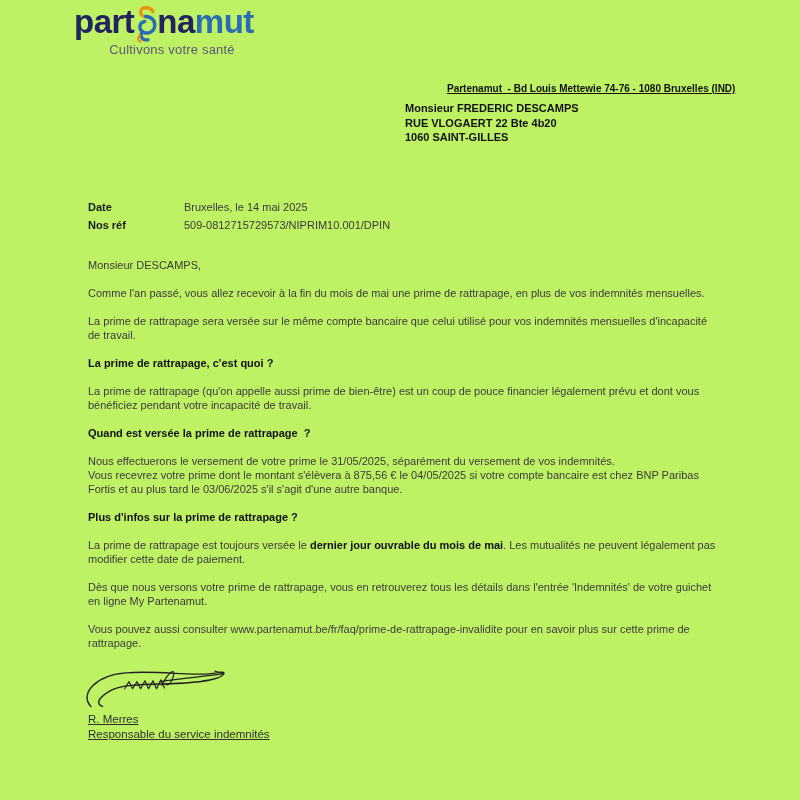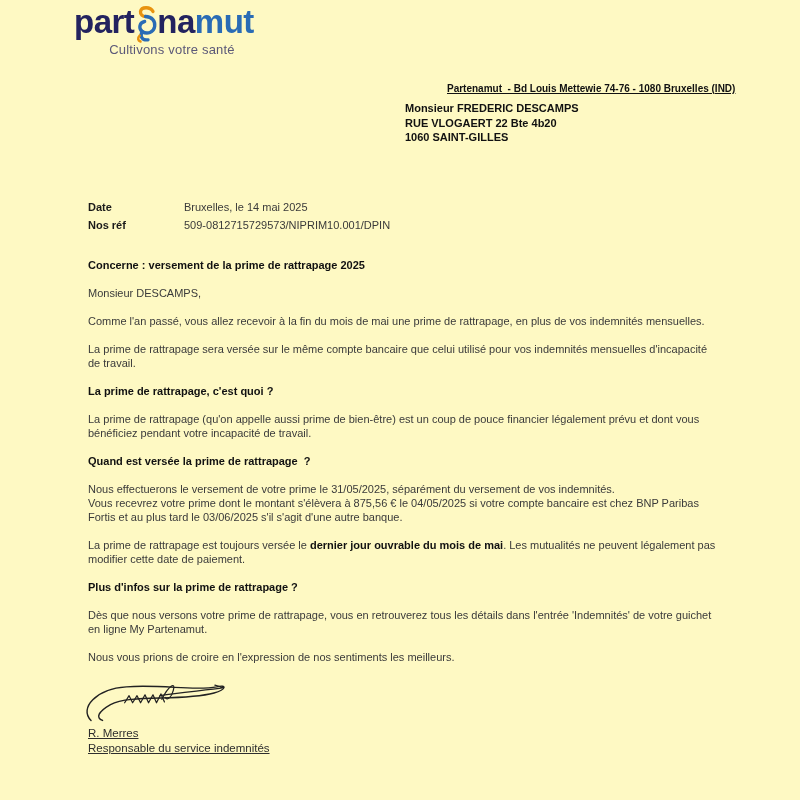--- a/index.html
+++ b/index.html
@@ -5,21 +5,21 @@
   html, body {
     margin: 0;
     padding: 0;
     background: #ffffff;
     font-family: "Liberation Sans", sans-serif;
   }
   .page {
     position: relative;
     width: 800px;
     height: 800px;
-    background: #fef9c3;
+    background: #bef264;
     overflow: hidden;
   }
 
   
   .logo {
     position: absolute;
     left: 74px;
     top: 4px;
     width: 196px;
   }
@@ -142,35 +142,34 @@
       <span class="meta-label" data-bind="meta.date_label">Date</span>
       <span class="meta-value" data-bind="meta.date_value">Bruxelles, le 14 mai 2025</span>
     </div>
     <div class="meta-row">
       <span class="meta-label" data-bind="meta.ref_label">Nos réf</span>
       <span class="meta-value" data-bind="meta.ref_value">509-0812715729573/NIPRIM10.001/DPIN</span>
     </div>
   </section>
 
   <section class="letter-body">
-    <div class="block bold-black" data-bind="body.subject">Concerne : versement de la prime de rattrapage 2025</div>
     <div class="block" data-bind="body.salutation">Monsieur DESCAMPS,</div>
     <div class="block" data-bind="body.p1">Comme l'an passé, vous allez recevoir à la fin du mois de mai une prime de rattrapage, en plus de vos indemnités mensuelles.</div>
     <div class="block" data-bind="body.p2">La prime de rattrapage sera versée sur le même compte bancaire que celui utilisé pour vos indemnités mensuelles d'incapacité de travail.</div>
     <div class="block bold-black" data-bind="body.h_quoi">La prime de rattrapage, c'est quoi ?</div>
     <div class="block" data-bind="body.p3">La prime de rattrapage (qu'on appelle aussi prime de bien-être) est un coup de pouce financier légalement prévu et dont vous bénéficiez pendant votre incapacité de travail.</div>
     <div class="block bold-black" data-bind="body.h_quand">Quand est versée la prime de rattrapage  ?</div>
     <div class="block">
         <span class="line" data-bind="body.p4_line1">Nous effectuerons le versement de votre prime le 31/05/2025, séparément du versement de vos indemnités.</span>
         <span class="line" data-bind="body.p4_line2">Vous recevrez votre prime dont le montant s'élèvera à 875,56 € le 04/05/2025 si votre compte bancaire est chez BNP Paribas Fortis et au plus tard le 03/06/2025 s'il s'agit d'une autre banque.</span>
       </div>
+    <div class="block bold-black" data-bind="body.h_infos">Plus d'infos sur la prime de rattrapage ?</div>
     <div class="block"><span data-bind="body.p5_pre">La prime de rattrapage est toujours versée le </span><span class="inline-bold" data-bind="body.p5_bold">dernier jour ouvrable du mois de mai</span><span data-bind="body.p5_post">. Les mutualités ne peuvent légalement pas modifier cette date de paiement.</span></div>
-    <div class="block bold-black" data-bind="body.h_infos">Plus d'infos sur la prime de rattrapage ?</div>
     <div class="block" data-bind="body.p6">Dès que nous versons votre prime de rattrapage, vous en retrouverez tous les détails dans l'entrée 'Indemnités' de votre guichet en ligne My Partenamut.</div>
-    <div class="block" data-bind="body.closing">Nous vous prions de croire en l'expression de nos sentiments les meilleurs.</div>
+    <div class="block" data-bind="body.p7">Vous pouvez aussi consulter www.partenamut.be/fr/faq/prime-de-rattrapage-invalidite pour en savoir plus sur cette prime de rattrapage.</div>
 
     <div class="signature-area">
       <svg class="signature-svg" viewBox="0 0 190 52" fill="none" xmlns="http://www.w3.org/2000/svg">
         <path d="M8 48 C -6 34, 14 12, 48 10 C 88 7, 126 15, 150 10 C 162 7, 161 13, 147 17 C 110 27, 52 18, 30 30 C 16 38, 13 45, 21 48" stroke="#222222" stroke-width="1.6" stroke-linecap="round"></path>
         <path d="M46 28 L51 20 L55 28 L60 20 L64 28 L69 19 L73 28 L78 19 L82 28 L87 18 L91 27" stroke="#222222" stroke-width="1.4" stroke-linejoin="round" stroke-linecap="round"></path>
         <path d="M88 24 C 96 8, 104 4, 101 14 C 99 22, 94 26, 92 22" stroke="#222222" stroke-width="1.4" stroke-linecap="round"></path>
         <path d="M86 20 C 110 16, 140 14, 158 11 L 148 8" stroke="#222222" stroke-width="1.4" stroke-linecap="round"></path>
       </svg>
       <div class="sig-name" data-bind="signature.name">R. Merres</div>
       <div class="sig-title" data-bind="signature.title">Responsable du service indemnités</div>

